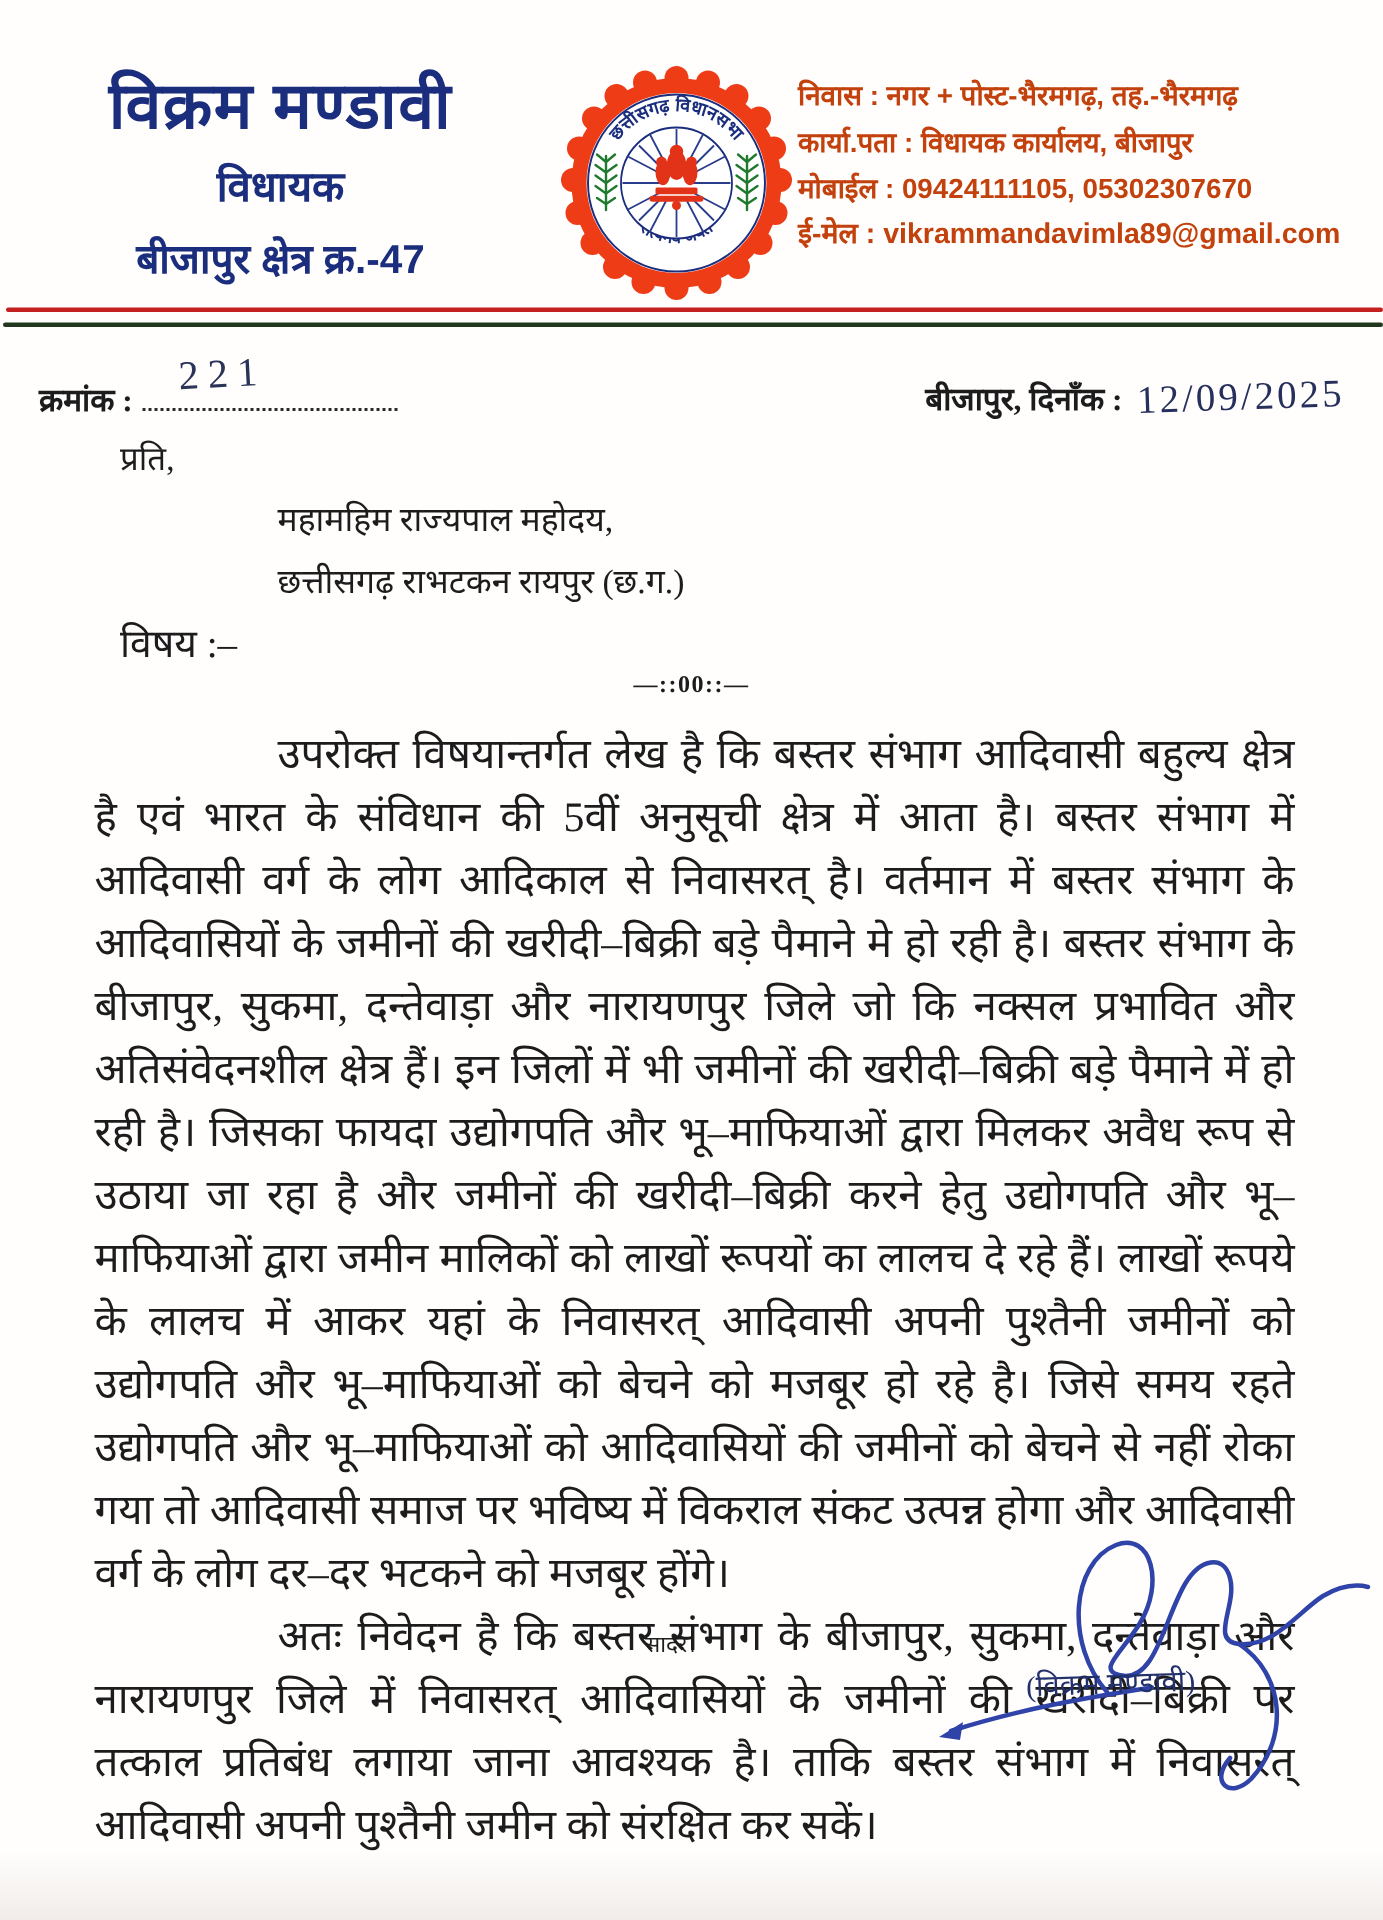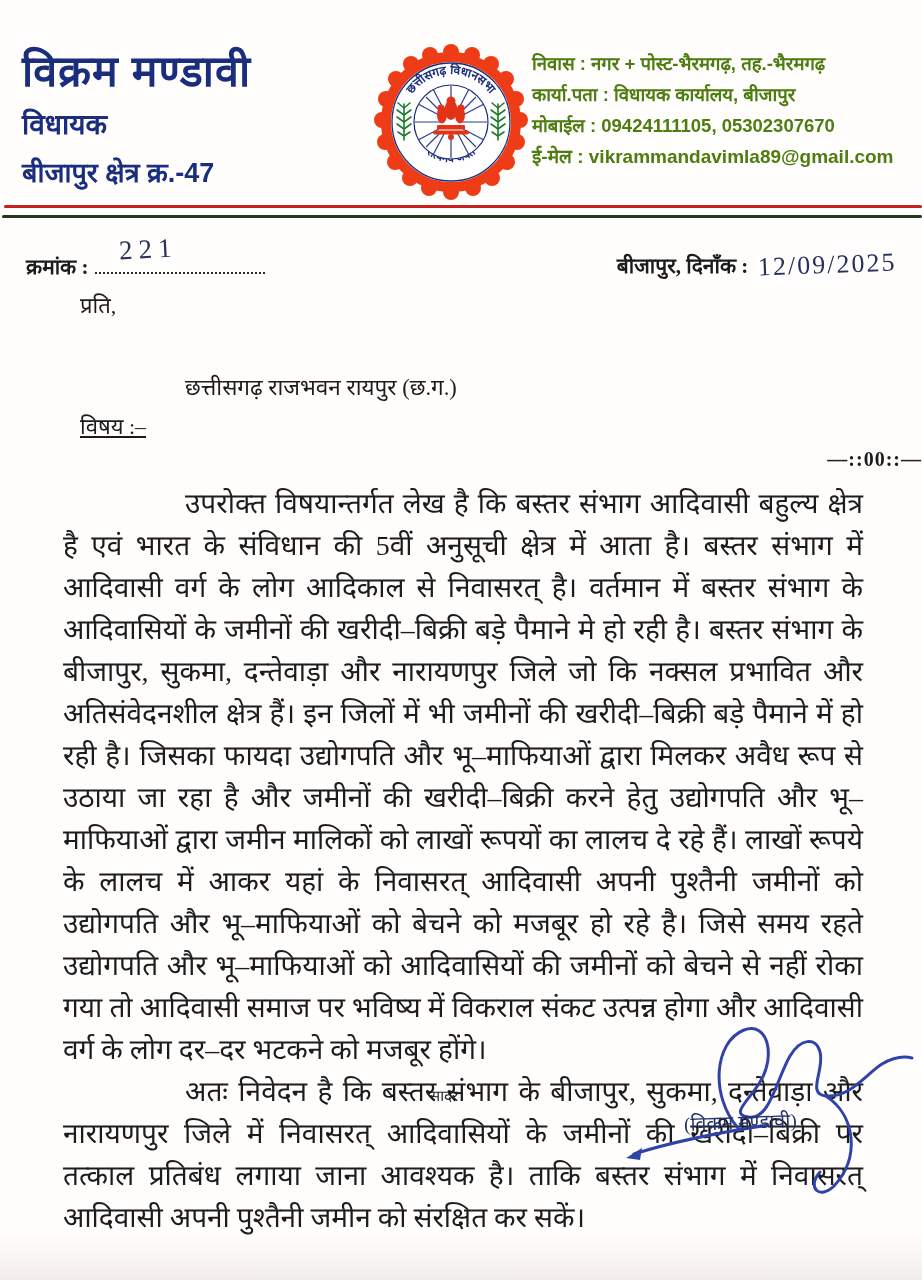--- a/index.html
+++ b/index.html
@@ -8,45 +8,45 @@
     background:#fffefd;overflow:hidden;
     font-family:"Liberation Serif", serif;
     color:#1c1c1c;
   }
   .page::after{ 
     content:"";position:absolute;left:0;right:0;bottom:0;height:46px;
     background:linear-gradient(to bottom, rgba(200,188,182,0) 0%, rgba(205,190,184,.28) 100%);
     pointer-events:none;
   }
   
-  .hdr-left{position:absolute;left:22px;top:48px;width:330px;color:#1b2e7e;}
+  .hdr-left{position:absolute;left:22px;top:48px;width:330px;text-align:center;color:#1b2e7e;}
   .hdr-name{font-family:"Liberation Sans",sans-serif;font-weight:bold;font-size:43px;line-height:1.1;letter-spacing:1px;}
   .hdr-desig{font-family:"Liberation Sans",sans-serif;font-weight:bold;font-size:28px;margin-top:9px;}
   .hdr-const{font-family:"Liberation Sans",sans-serif;font-weight:bold;font-size:27px;margin-top:11px;}
   .logo{position:absolute;left:371px;top:42px;width:160px;height:160px;}
-  .hdr-right{position:absolute;left:532px;top:48px;width:386px;color:#4d7c0f;
+  .hdr-right{position:absolute;left:532px;top:48px;width:386px;color:#c2410c;
     font-family:"Liberation Sans",sans-serif;font-weight:bold;font-size:18.5px;line-height:31px;}
   .hdr-right .em{font-size:19px;}
   .rule-red{position:absolute;left:4px;top:205px;width:918px;height:3px;background:#c42020;border-radius:2px;}
   .rule-green{position:absolute;left:2px;top:215px;width:920px;height:3px;background:#21381f;border-radius:2px;}
   
   .ref-line{position:absolute;left:26px;top:252px;font-size:21px;font-weight:bold;}
   .ref-dots{display:inline-block;width:170px;border-bottom:2.4px dotted #2a2a2a;position:relative;height:16px;margin-left:6px;}
   .ref-num{position:absolute;left:24px;top:-22px;font-family:cursive;font-weight:normal;
     font-size:27px;color:#2a3358;letter-spacing:6px;transform:rotate(-3deg);}
   .date-line{position:absolute;right:26px;top:250px;font-size:21px;font-weight:bold;white-space:nowrap;}
   .date-val{font-family:cursive;font-weight:normal;font-size:26px;color:#27305c;
     display:inline-block;transform:rotate(-2deg);letter-spacing:2px;margin-left:4px;}
   
   .salut{position:absolute;left:80px;top:289px;font-size:22px;}
   .rcpt1{position:absolute;left:185px;top:330px;font-size:22.5px;}
   .rcpt2{position:absolute;left:185px;top:371px;font-size:22.5px;}
-  .subj-label{position:absolute;left:80px;top:410px;font-size:22px;text-decoration:underline;}
+  .subj-label{position:absolute;left:80px;top:410px;font-size:26px;}
   .subj-text{position:absolute;left:185px;top:410px;width:700px;font-size:21.5px;}
-  .separator{position:absolute;left:0;top:448px;width:922px;text-align:right;font-size:20px;font-weight:bold;letter-spacing:1px;}
+  .separator{position:absolute;left:0;top:448px;width:922px;text-align:center;font-size:16px;font-weight:bold;letter-spacing:1px;}
   .paras{position:absolute;left:63px;top:483px;width:800px;font-size:28px;line-height:42px;text-align:justify;}
   .paras p{margin:0;text-indent:122px;}
   .closing{position:absolute;left:430px;top:1085px;font-size:15px;}
   
   .sig-wrap{position:absolute;left:618px;top:1008px;width:300px;height:215px;}
   .sig-svg{position:absolute;left:0;top:0;width:100%;height:100%;}
   .sig-name{position:absolute;left:66px;top:100px;font-size:19.5px;color:#22306b;transform:rotate(-2deg);}
 </style>
 </head>
 <body>
@@ -144,21 +144,22 @@
   <div class="ref-line">
     <span>क्रमांक :</span><span class="ref-dots"><span class="ref-num">221</span></span>
   </div>
 
   <div class="date-line">
     <span>बीजापुर, दिनाँक :</span>
     <span class="date-val">12/09/2025</span>
   </div>
 
   <div class="salut">प्रति,</div>
-  <div class="rcpt2">छत्तीसगढ़ राजभवन रायपुर (छ.ग.)</div>
+  <div class="rcpt1">महामहिम राज्यपाल महोदय,</div>
+  <div class="rcpt2">छत्तीसगढ़ राभटकन रायपुर (छ.ग.)</div>
 
   <div class="subj-label">विषय :–</div>
   <div class="separator">—::00::—</div>
 
   <div class="paras">
     <p>उपरोक्त विषयान्तर्गत लेख है कि बस्तर संभाग आदिवासी बहुल्य क्षेत्र है एवं भारत के संविधान की 5वीं अनुसूची क्षेत्र में आता है। बस्तर संभाग में आदिवासी वर्ग के लोग आदिकाल से निवासरत् है। वर्तमान में बस्तर संभाग के आदिवासियों के जमीनों की खरीदी–बिक्री बड़े पैमाने मे हो रही है। बस्तर संभाग के बीजापुर, सुकमा, दन्तेवाड़ा और नारायणपुर जिले जो कि नक्सल प्रभावित और अतिसंवेदनशील क्षेत्र हैं। इन जिलों में भी जमीनों की खरीदी–बिक्री बड़े पैमाने में हो रही है। जिसका फायदा उद्योगपति और भू–माफियाओं द्वारा मिलकर अवैध रूप से उठाया जा रहा है और जमीनों की खरीदी–बिक्री करने हेतु उद्योगपति और भू–माफियाओं द्वारा जमीन मालिकों को लाखों रूपयों का लालच दे रहे हैं। लाखों रूपये के लालच में आकर यहां के निवासरत् आदिवासी अपनी पुश्तैनी जमीनों को उद्योगपति और भू–माफियाओं को बेचने को मजबूर हो रहे है। जिसे समय रहते उद्योगपति और भू–माफियाओं को आदिवासियों की जमीनों को बेचने से नहीं रोका गया तो आदिवासी समाज पर भविष्य में विकराल संकट उत्पन्न होगा और आदिवासी वर्ग के लोग दर–दर भटकने को मजबूर होंगे।</p>
     <p>अतः निवेदन है कि बस्तर संभाग के बीजापुर, सुकमा, दन्तेवाड़ा और नारायणपुर जिले में निवासरत् आदिवासियों के जमीनों की खरीदी–बिक्री पर तत्काल प्रतिबंध लगाया जाना आवश्यक है। ताकि बस्तर संभाग में निवासरत् आदिवासी अपनी पुश्तैनी जमीन को संरक्षित कर सकें।</p>
   </div>
 
   <div class="closing">सादर।</div>

